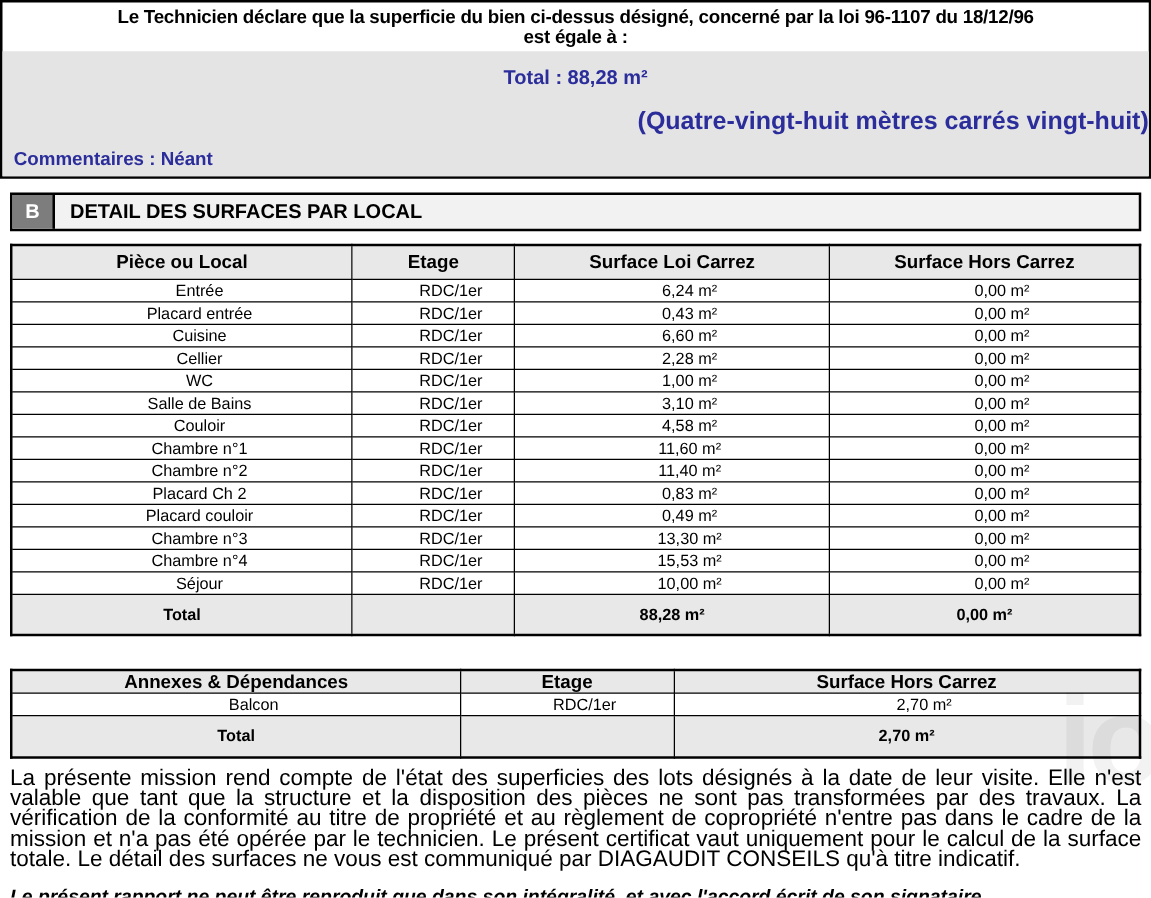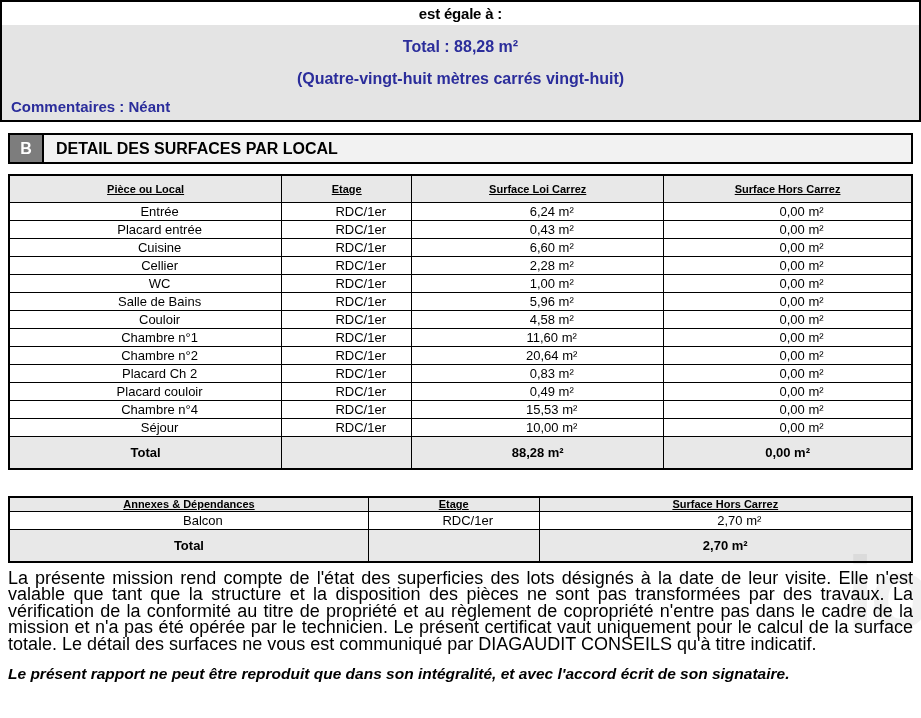--- a/index.html
+++ b/index.html
@@ -12,21 +12,21 @@
     overflow: hidden;
   }
   .page { position: relative; width: 921px; height: 718px; }
 
   
   .declaration-box { border: 2px solid #000; }
   .decl-white { padding: 4px 4px 3px; text-align: center; }
   .decl-line { font-weight: bold; font-size: 15px; line-height: 16px; letter-spacing: -0.2px; }
   .decl-gray { background: var(--summary_bg, #e4e4e4); padding: 13px 0 5px; }
   .total-line { text-align: center; color: var(--accent_blue, #2b2d9b); font-weight: bold; font-size: 16px; }
-  .words-line { text-align: center; color: var(--accent_blue, #2b2d9b); font-weight: bold; font-size: 16px; margin-top: 14px; }
+  .words-line { text-align: right; color: var(--accent_blue, #2b2d9b); font-weight: bold; font-size: 20px; margin-top: 14px; }
   .comments-line { color: var(--accent_blue, #2b2d9b); font-weight: bold; font-size: 15px; margin-top: 10px; padding-left: 9px; }
 
   .wm-top {
     position: absolute; top: 25px; left: 10px;
     font-size: 21px; font-weight: bold;
     color: #000; opacity: 0.08; z-index: 3;
     pointer-events: none;
   }
   .wm-bottom {
     position: absolute; top: 535px; right: -6px;
@@ -60,21 +60,21 @@
     border: 2px solid #000;
     font-size: 13px;
   }
   table.tbl th, table.tbl td {
     border: 1px solid #000;
     text-align: center;
     overflow: hidden; white-space: nowrap;
   }
   table.tbl thead th {
     background: var(--table_header_bg, #e8e8e8);
-    font-weight: bold; height: 27px; font-size: 11px; text-decoration: underline;
+    font-weight: bold; height: 27px; font-size: 15px;
   }
   table.tbl tbody td { height: 18px; font-weight: normal; padding-left: 28px; }
   table.tbl tfoot td {
     background: var(--table_header_bg, #e8e8e8);
     font-weight: bold; height: 33px;
   }
   table.annex { margin-top: 26px; }
   table.annex thead th { height: 14px; }
 
   
@@ -90,20 +90,21 @@
   }
 </style>
 </head>
 <body>
 
 <div class="page">
 
 
   <div class="declaration-box">
     <div class="decl-white">
+      <div class="decl-line">Le Technicien déclare que la superficie du bien ci-dessus désigné, concerné par la loi 96-1107 du 18/12/96</div>
       <div class="decl-line">est égale à :</div>
     </div>
     <div class="decl-gray">
       <div class="total-line">Total : 88,28 m²</div>
       <div class="words-line">(Quatre-vingt-huit mètres carrés vingt-huit)</div>
       <div class="comments-line">Commentaires : Néant</div>
     </div>
   </div>
 
   <div class="section-bar">
@@ -153,51 +154,57 @@
         </tr>
         <tr>
           <td>WC</td>
           <td>RDC/1er</td>
           <td>1,00 m²</td>
           <td>0,00 m²</td>
         </tr>
         <tr>
           <td>Salle de Bains</td>
           <td>RDC/1er</td>
-          <td>5,96 m²</td>
+          <td>3,10 m²</td>
           <td>0,00 m²</td>
         </tr>
         <tr>
           <td>Couloir</td>
           <td>RDC/1er</td>
           <td>4,58 m²</td>
           <td>0,00 m²</td>
         </tr>
         <tr>
           <td>Chambre n°1</td>
           <td>RDC/1er</td>
           <td>11,60 m²</td>
           <td>0,00 m²</td>
         </tr>
         <tr>
           <td>Chambre n°2</td>
           <td>RDC/1er</td>
-          <td>20,64 m²</td>
+          <td>11,40 m²</td>
           <td>0,00 m²</td>
         </tr>
         <tr>
           <td>Placard Ch 2</td>
           <td>RDC/1er</td>
           <td>0,83 m²</td>
           <td>0,00 m²</td>
         </tr>
         <tr>
           <td>Placard couloir</td>
           <td>RDC/1er</td>
           <td>0,49 m²</td>
+          <td>0,00 m²</td>
+        </tr>
+        <tr>
+          <td>Chambre n°3</td>
+          <td>RDC/1er</td>
+          <td>13,30 m²</td>
           <td>0,00 m²</td>
         </tr>
         <tr>
           <td>Chambre n°4</td>
           <td>RDC/1er</td>
           <td>15,53 m²</td>
           <td>0,00 m²</td>
         </tr>
         <tr>
           <td>Séjour</td>

